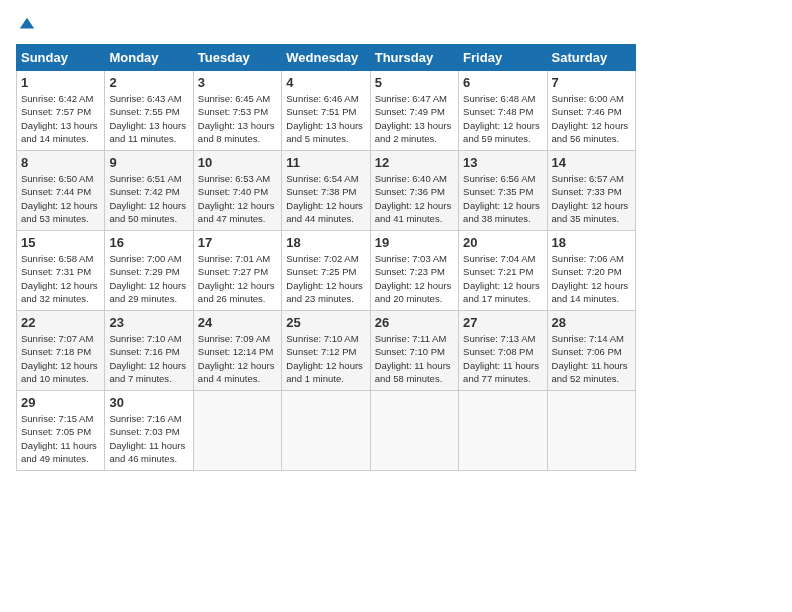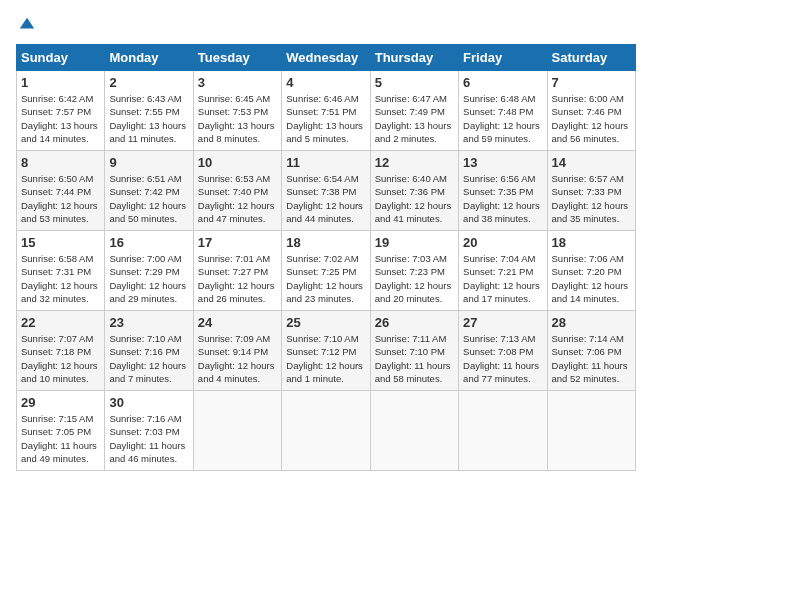--- a/index.html
+++ b/index.html
@@ -314,21 +314,21 @@
         <div class="day-info">
           <span>Sunrise: 7:10 AM</span><br>
           <span>Sunset: 7:16 PM</span><br>
           <span>Daylight: 12 hours and 7 minutes.</span>
         </div>
       </td>
           <td>
         <span class="day-number">24</span>
         <div class="day-info">
           <span>Sunrise: 7:09 AM</span><br>
-          <span>Sunset: 9:14 PM</span><br>
+          <span>Sunset: 12:14 PM</span><br>
           <span>Daylight: 12 hours and 4 minutes.</span>
         </div>
       </td>
           <td>
         <span class="day-number">25</span>
         <div class="day-info">
           <span>Sunrise: 7:10 AM</span><br>
           <span>Sunset: 7:12 PM</span><br>
           <span>Daylight: 12 hours and 1 minute.</span>
         </div>

